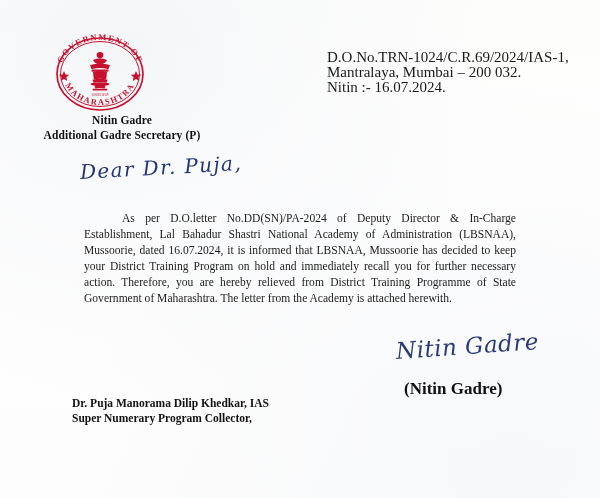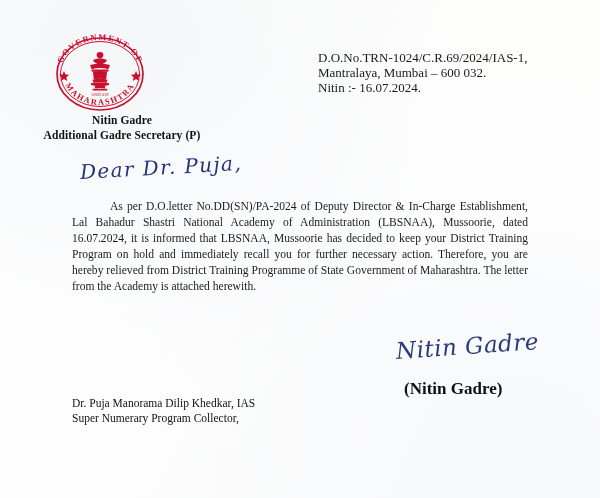--- a/index.html
+++ b/index.html
@@ -49,23 +49,23 @@
     width: 220px;
     text-align: center;
     font-weight: bold;
     font-size: 11.5px;
     line-height: 15px;
     color: #111;
     letter-spacing: 0.1px;
   }
   .ref-block {
     position: absolute;
-    left: 318px;
+    left: 327px;
     top: 50px;
-    font-size: 13px;
+    font-size: 15px;
     line-height: 15.2px;
     color: #1a1a1a;
     white-space: nowrap;
   }
   .ref-block .date-val { font-weight: normal; }
 
   
   .salutation {
     position: absolute;
     left: 80px;
@@ -85,21 +85,21 @@
     left: 72px;
     width: 456px;
     font-size: 11.55px;
     line-height: 16.1px;
     color: #1b1b1b;
     text-align: justify;
     text-justify: inter-word;
   }
   #para-1 { top: 198px; }
   #para-2 { top: 295px; }
-  .body-text p { margin: 0; text-indent: 38px; }
+  .body-text p { margin: 12px; text-indent: 38px; }
 
   
   .signature {
     position: absolute;
     left: 396px;
     top: 338px;
     font-family: "DejaVu Serif", serif;
     font-style: italic;
     font-size: 23px;
     color: #2b3a78;
@@ -116,21 +116,21 @@
     font-weight: bold;
     color: #111;
   }
 
   
   .addressee {
     position: absolute;
     left: 72px;
     top: 396px;
     font-size: 11.5px;
-    font-weight: normal;
+    font-weight: bold;
     line-height: 15.4px;
     color: #111;
   }
   .addressee div { white-space: nowrap; }
 </style>
 </head>
 <body>
 
 <div class="page">
   <div class="paper-tint"></div>
@@ -168,21 +168,21 @@
     </svg>
   </div>
 
   <div class="sender-block">
     <div>Nitin Gadre</div>
     <div>Additional Gadre Secretary (P)</div>
   </div>
 
   <div class="ref-block">
     <div>D.O.No.TRN-1024/C.R.69/2024/IAS-1,</div>
-    <div>Mantralaya, Mumbai – 600 032.</div>
+    <div>Mantralaya, Mumbai – 200 032.</div>
     <div>
       <span>Nitin :-</span>
       <span class="date-val">16.07.2024.</span>
     </div>
   </div>
 
   <div class="salutation">Dear Dr. Puja,</div>
 
   <div class="body-text" id="para-1">
     <p>As per D.O.letter No.DD(SN)/PA-2024 of Deputy Director &amp; In-Charge Establishment, Lal Bahadur Shastri National Academy of Administration (LBSNAA), Mussoorie, dated 16.07.2024, it is informed that LBSNAA, Mussoorie has decided to keep your District Training Program on hold and immediately recall you for further necessary action. Therefore, you are hereby relieved from District Training Programme of State Government of Maharashtra. The letter from the Academy is attached herewith.</p>

